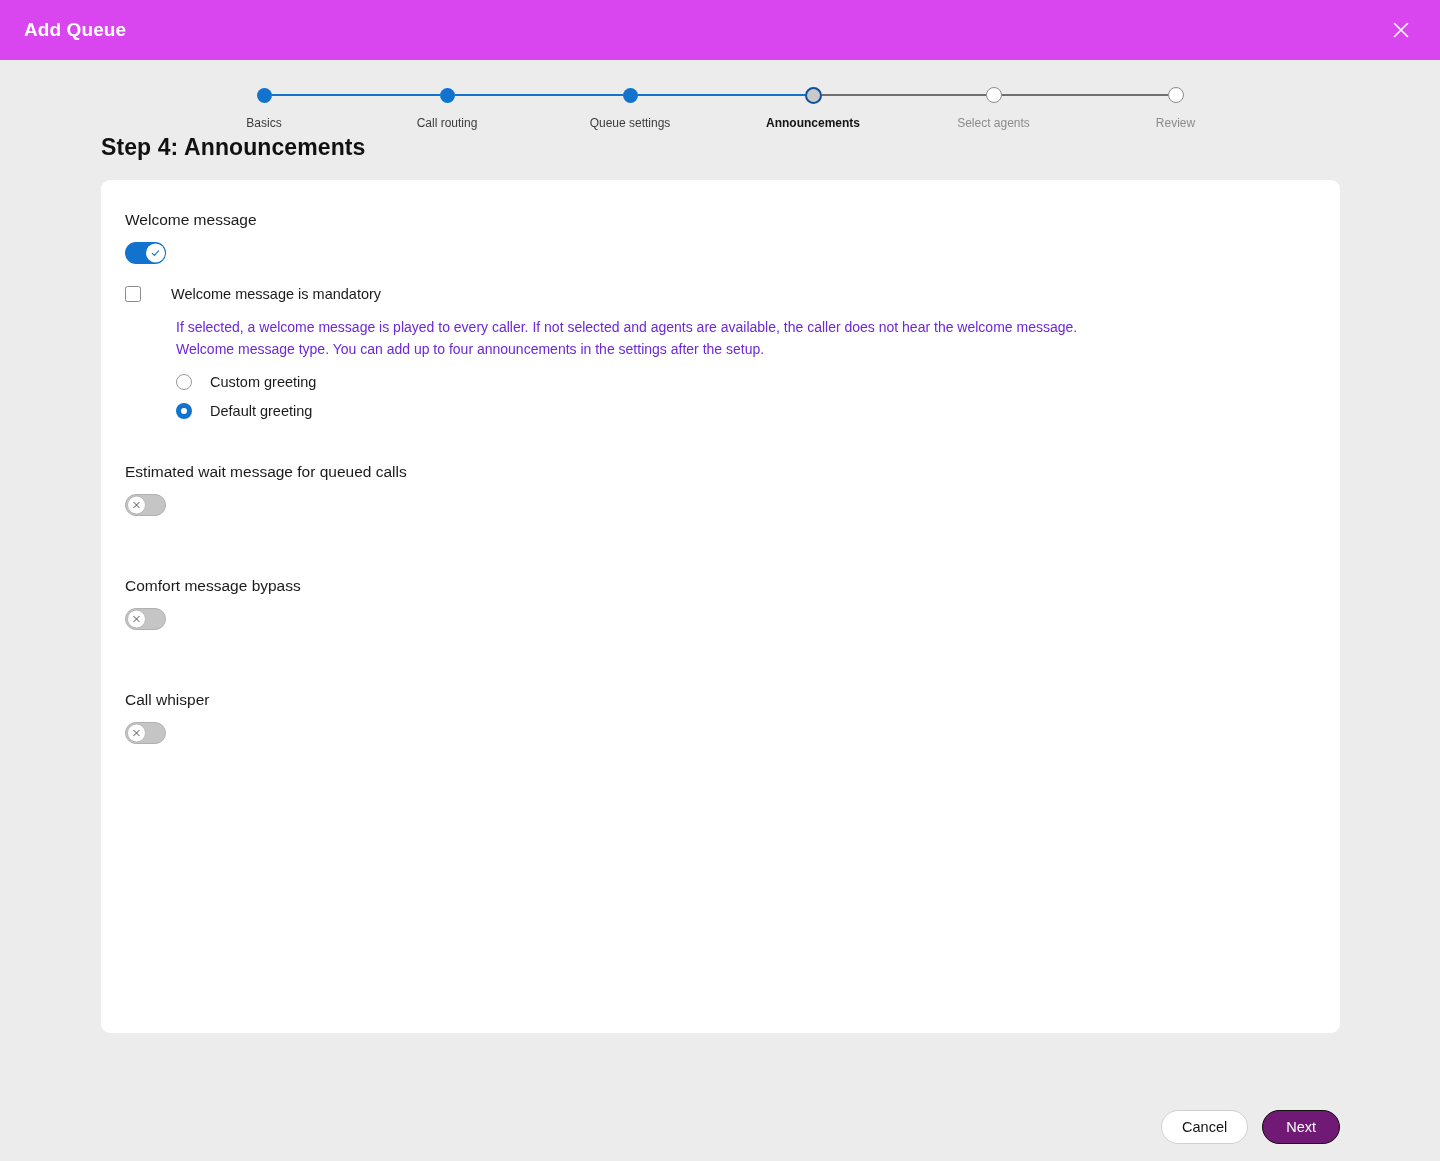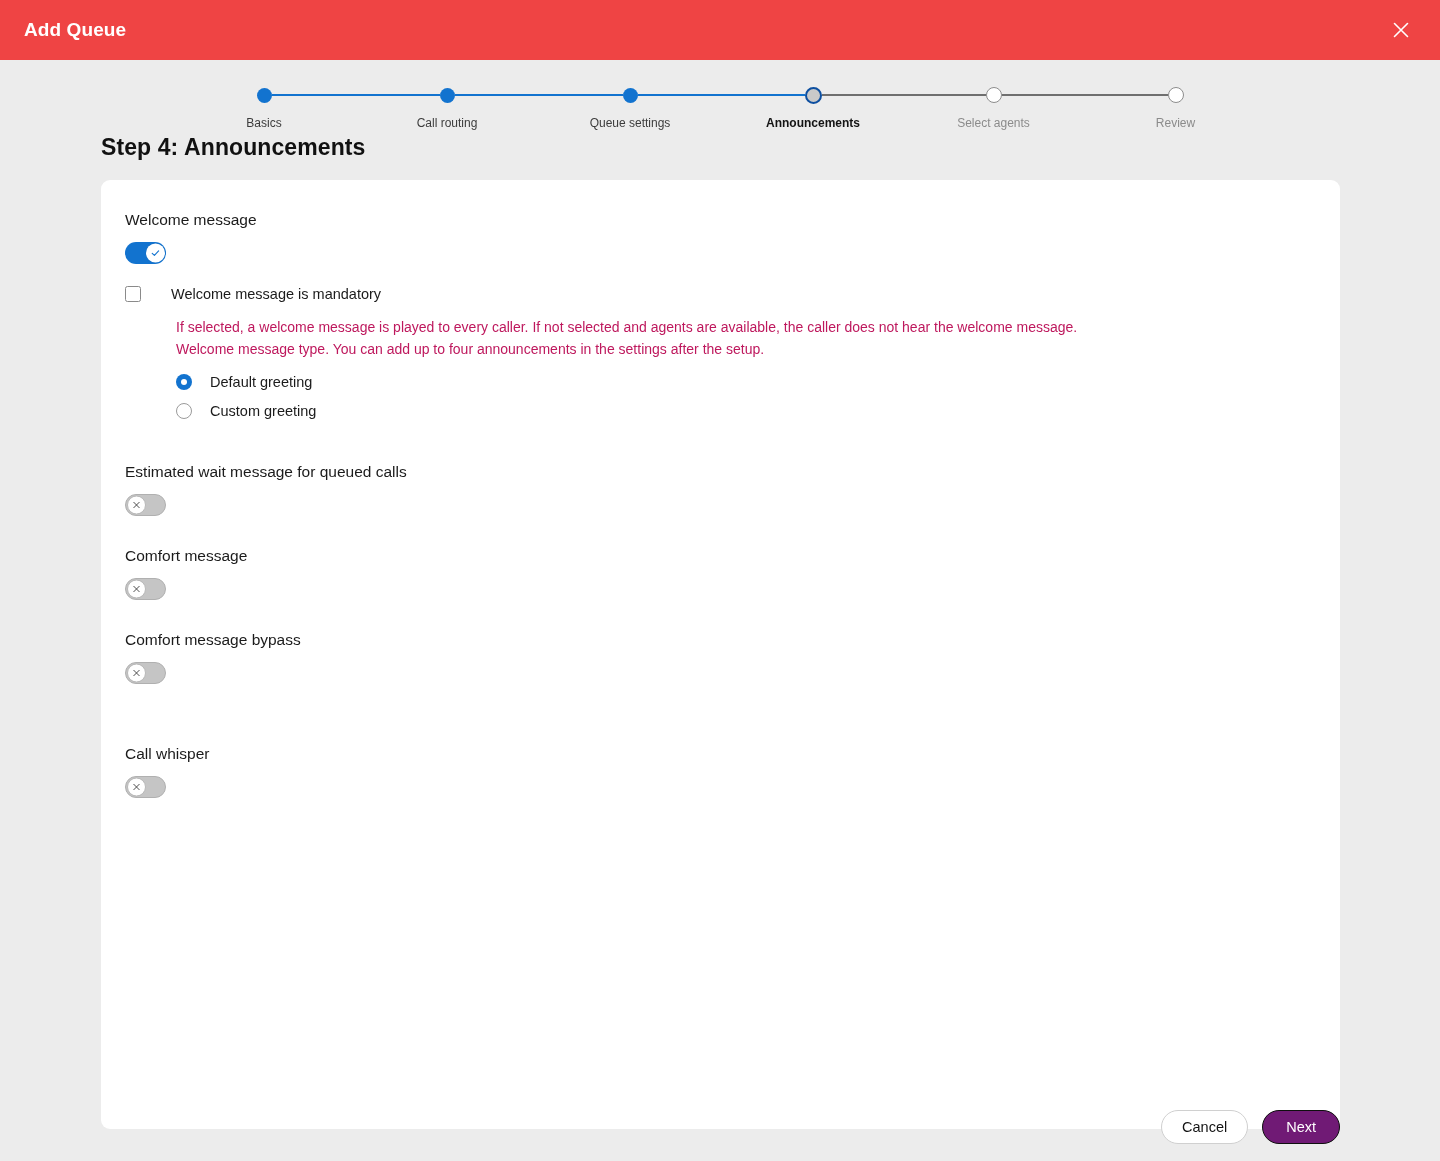--- a/index.html
+++ b/index.html
@@ -9,21 +9,21 @@
     height: 1161px;
     background: #ececec;
     font-family: "Liberation Sans", sans-serif;
     color: #1a1a1a;
     overflow: hidden;
   }
 
   
   .titlebar {
     height: 60px;
-    background: #ef4444;
+    background: #d946ef;
     display: flex;
     align-items: center;
     justify-content: space-between;
     padding: 0 22px 0 24px;
   }
   .titlebar-title {
     color: #ffffff;
     font-size: 19px;
     font-weight: bold;
     letter-spacing: .1px;
@@ -89,21 +89,21 @@
     font-weight: bold;
     color: #111111;
     letter-spacing: .1px;
   }
 
   
   .card {
     position: relative;
     margin: 19px auto 0 101px;
     width: 1239px;
-    height: 949px;
+    height: 853px;
     background: #ffffff;
     border-radius: 9px;
     padding: 30px 0 0 24px;
   }
 
   .field { margin-bottom: 0; }
   .field-label {
     font-size: 15.5px;
     color: #1b1b1b;
     line-height: 20px;
@@ -154,21 +154,21 @@
   .checkrow .cb-label {
     margin-left: 18px;
     font-size: 14.5px;
     color: #1b1b1b;
   }
 
   .desc {
     margin: 15px 0 0 51px;
     font-size: 14px;
     line-height: 21.5px;
-    color: #be185d;
+    color: #6d28d9;
     max-width: 1000px;
   }
 
   
   .radios { margin: 14px 0 0 51px; }
   .radiorow {
     display: flex;
     align-items: center;
     margin-bottom: 13px;
   }
@@ -318,55 +318,45 @@
       <div class="cb-label">Welcome message is mandatory</div>
     </div>
 
     <div class="desc">
       <div>If selected, a welcome message is played to every caller. If not selected and agents are available, the caller does not hear the welcome message.</div>
       <div>Welcome message type. You can add up to four announcements in the settings after the setup.</div>
     </div>
 
     <div class="radios">
       <div class="radiorow">
+        <div class="radio off"></div>
+        <div class="radio-label">Custom greeting</div>
+      </div>
+      <div class="radiorow">
         <div class="radio on"></div>
         <div class="radio-label">Default greeting</div>
-      </div>
-      <div class="radiorow">
-        <div class="radio off"></div>
-        <div class="radio-label">Custom greeting</div>
       </div>
     </div>
   </div>
 
   <div class="spacer-lg"></div>
 
   <div class="field">
     <div class="field-label">Estimated wait message for queued calls</div>
     <div class="toggle off">
       <div class="knob">
         <svg width="9" height="9" viewBox="0 0 10 10" aria-hidden="true">
           <path d="M2 2 L8 8 M8 2 L2 8" stroke="#3a3a3a" stroke-width="1" fill="none" stroke-linecap="round"></path>
         </svg>
       </div>
     </div>
   </div>
 
   <div class="spacer-lg"></div>
 
-  <div class="field">
-    <div class="field-label">Comfort message</div>
-    <div class="toggle off">
-      <div class="knob">
-        <svg width="9" height="9" viewBox="0 0 10 10" aria-hidden="true">
-          <path d="M2 2 L8 8 M8 2 L2 8" stroke="#3a3a3a" stroke-width="1" fill="none" stroke-linecap="round"></path>
-        </svg>
-      </div>
-    </div>
-  </div>
 
   <div class="spacer-lg"></div>
 
   <div class="field">
     <div class="field-label">Comfort message bypass</div>
     <div class="toggle off">
       <div class="knob">
         <svg width="9" height="9" viewBox="0 0 10 10" aria-hidden="true">
           <path d="M2 2 L8 8 M8 2 L2 8" stroke="#3a3a3a" stroke-width="1" fill="none" stroke-linecap="round"></path>
         </svg>

